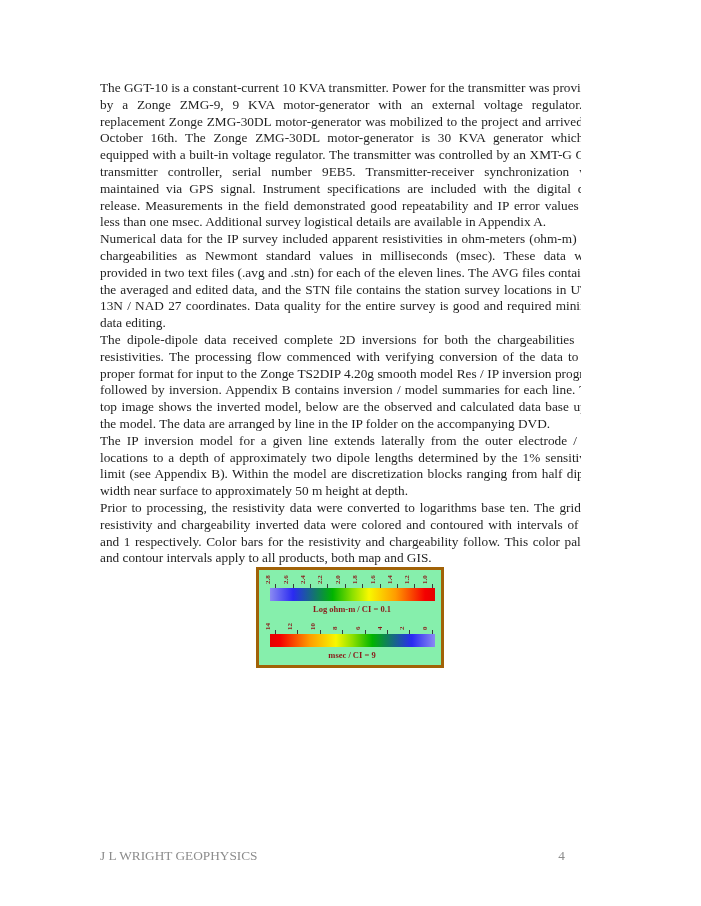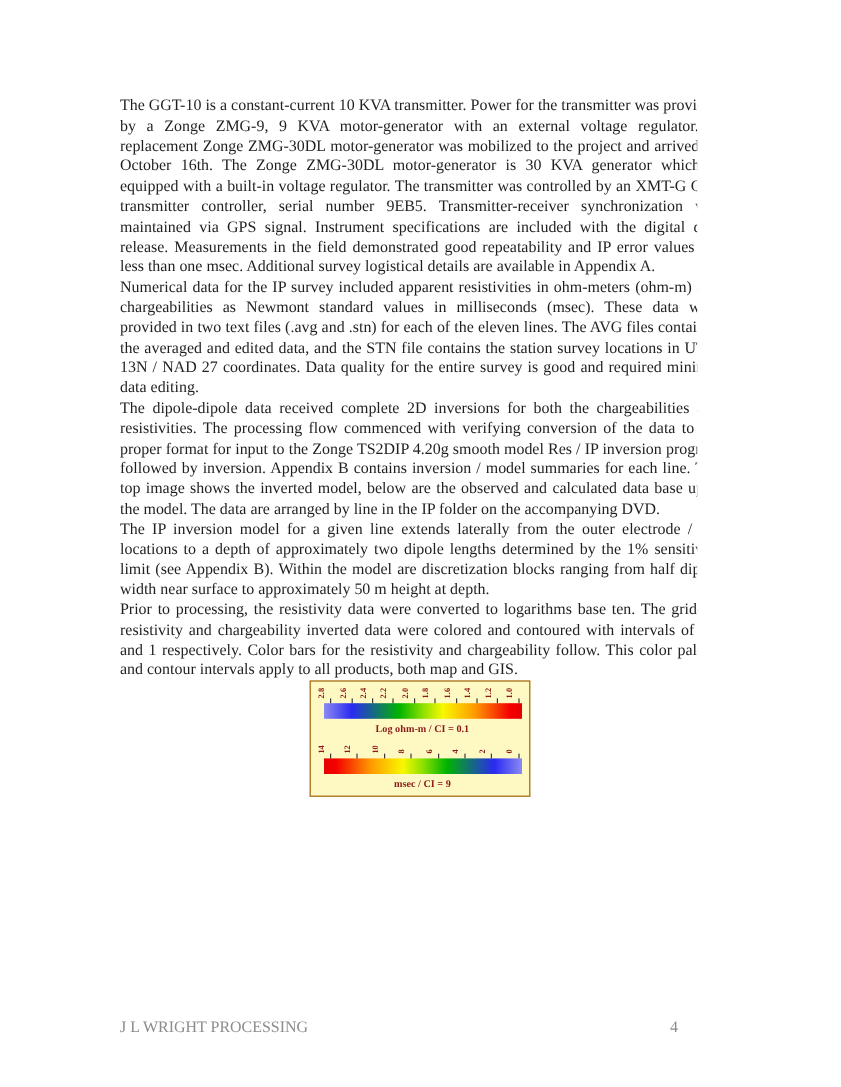--- a/index.html
+++ b/index.html
@@ -21,21 +21,21 @@
     font-size:13.3px;line-height:17px;font-weight:bold;
     margin:0 0 14px 0;color:#111;
   }
   .p2{margin-bottom:9px;}
   .p3{margin-bottom:11px;}
   .p4{margin-bottom:14px;}
   .p5{margin-bottom:7px;}
   .p6{text-align-last:justify;}
   
   .figure{
-    width:178px;border:1px solid #a16207;background:#fef9c3;
+    width:178px;border:3px solid #a16207;background:#86efac;
     margin:0 auto 16px auto;padding:2px 0 4px 4px;
   }
   .cbar-block{width:165px;margin:0 auto;}
   .cbar-block + .cbar-block{margin-top:3px;}
   .cbar-ticks{position:relative;height:16px;}
   .tick-label{
     position:absolute;bottom:4px;
     font-size:7px;font-weight:bold;white-space:nowrap;
     transform-origin:bottom left;
     transform:rotate(-90deg);
@@ -113,16 +113,16 @@
             <span class="tick-mark" style="left: 85.4286%; background: rgb(58, 58, 58);"></span>
             <span class="tick-label" style="left: 99%; color: rgb(139, 26, 26);">0</span>
             <span class="tick-mark" style="left: 99%; background: rgb(58, 58, 58);"></span>
           </div>
           <div class="cbar-bar" style="background: linear-gradient(to right, rgb(230, 0, 0) 0%, rgb(244, 0, 0) 6%, rgb(255, 156, 0) 24%, rgb(248, 248, 0) 40%, rgb(140, 224, 0) 50%, rgb(0, 180, 0) 62%, rgb(42, 42, 242) 86%, rgb(138, 138, 242) 100%);"></div>
           <div class="cbar-caption" style="color: rgb(139, 26, 26);">msec / CI = 9</div>
         </div>
       </div>
   </div>
   <div class="footer">
-    <span>J L WRIGHT PROCESSING</span>
+    <span>J L WRIGHT GEOPHYSICS</span>
     <span class="footer-num">4</span>
   </div>
 </div>
 
 </body></html>

